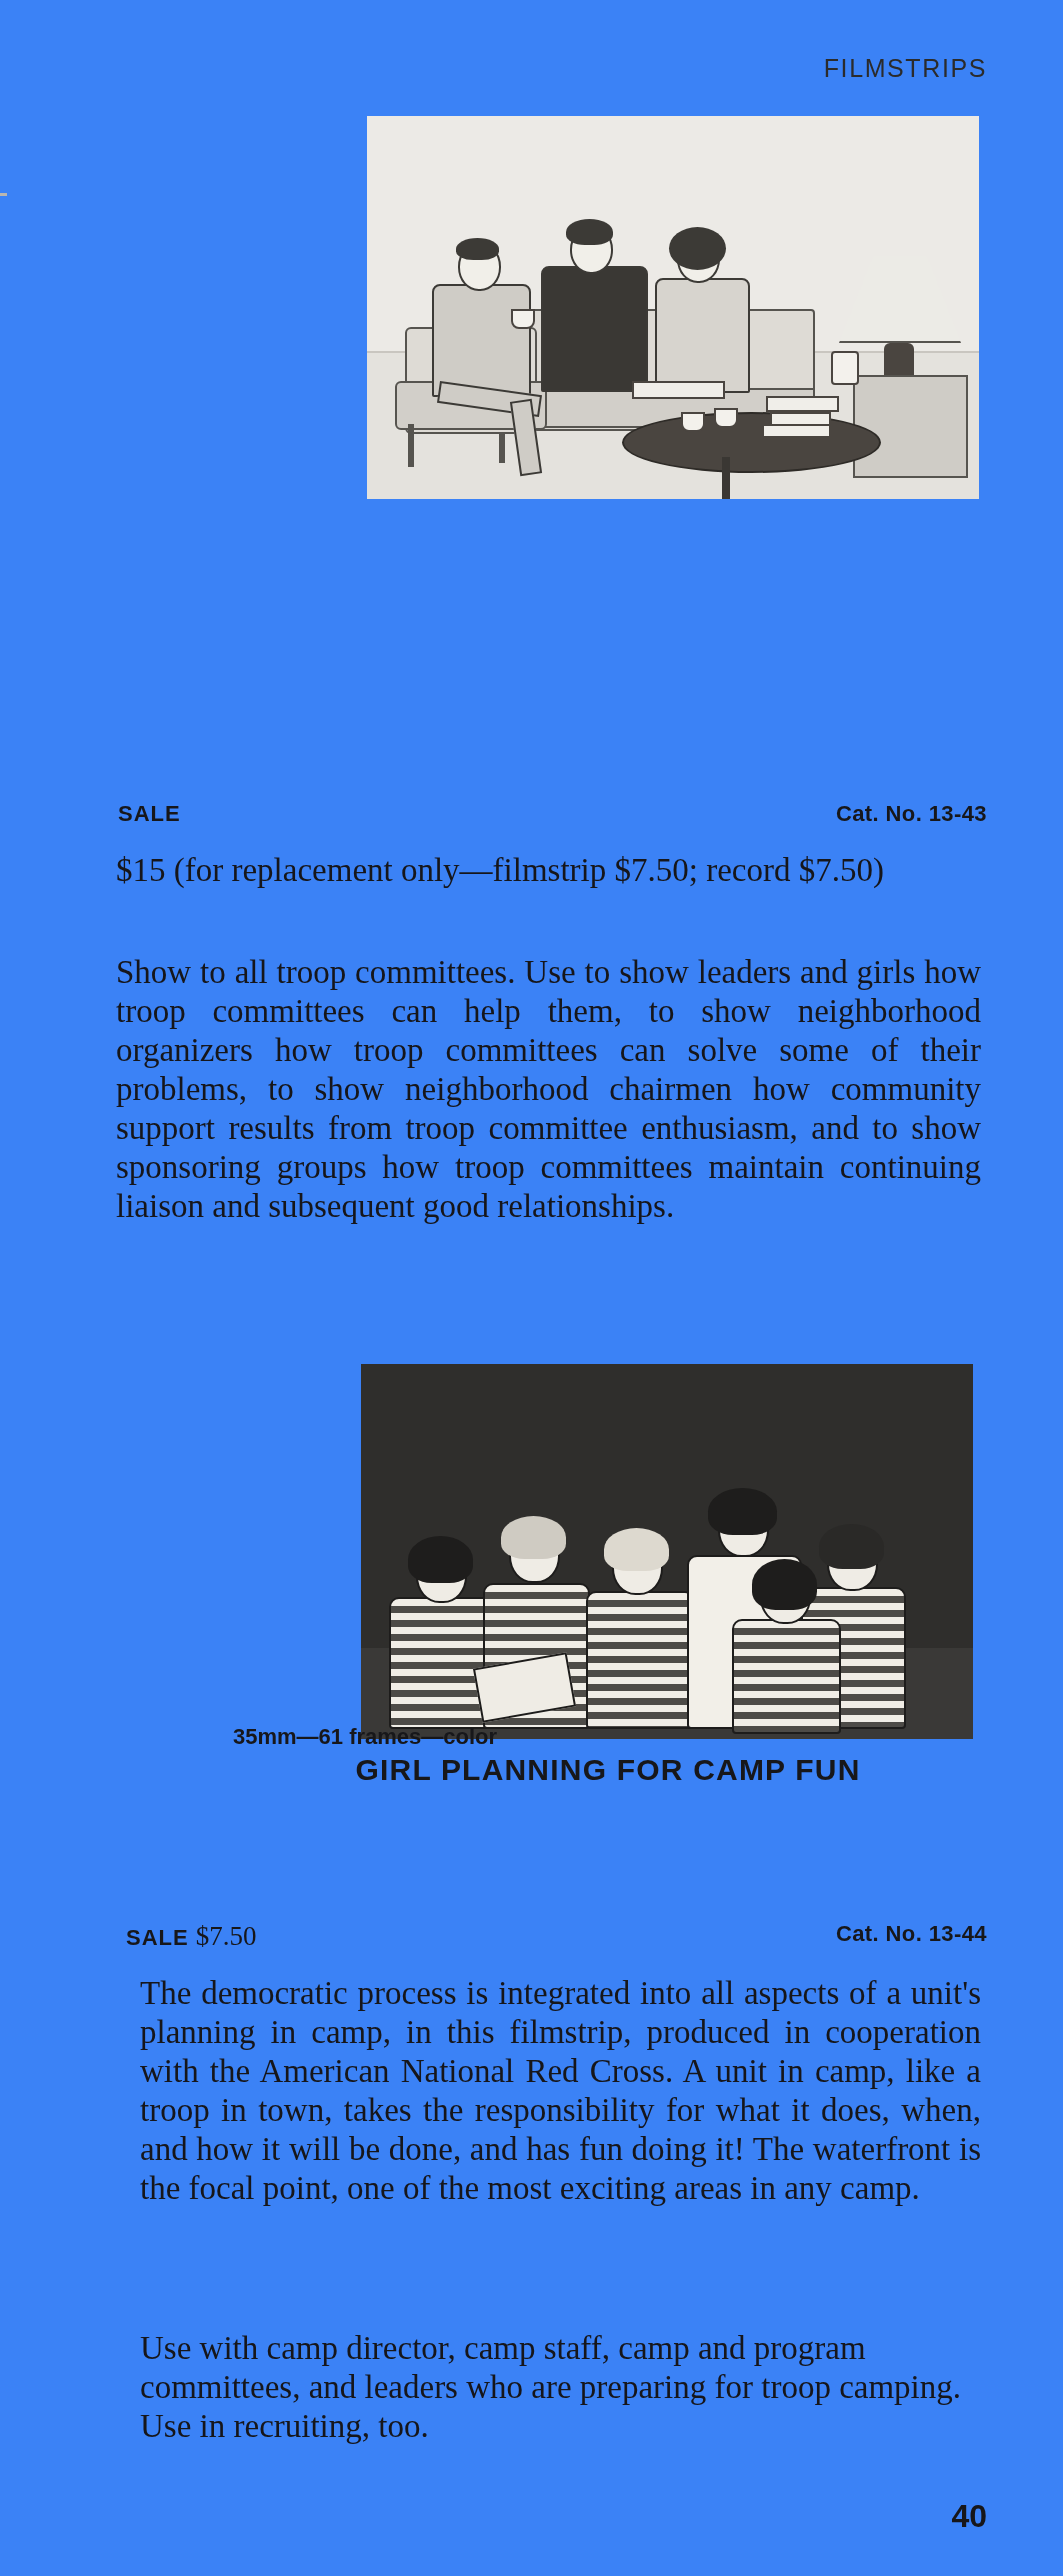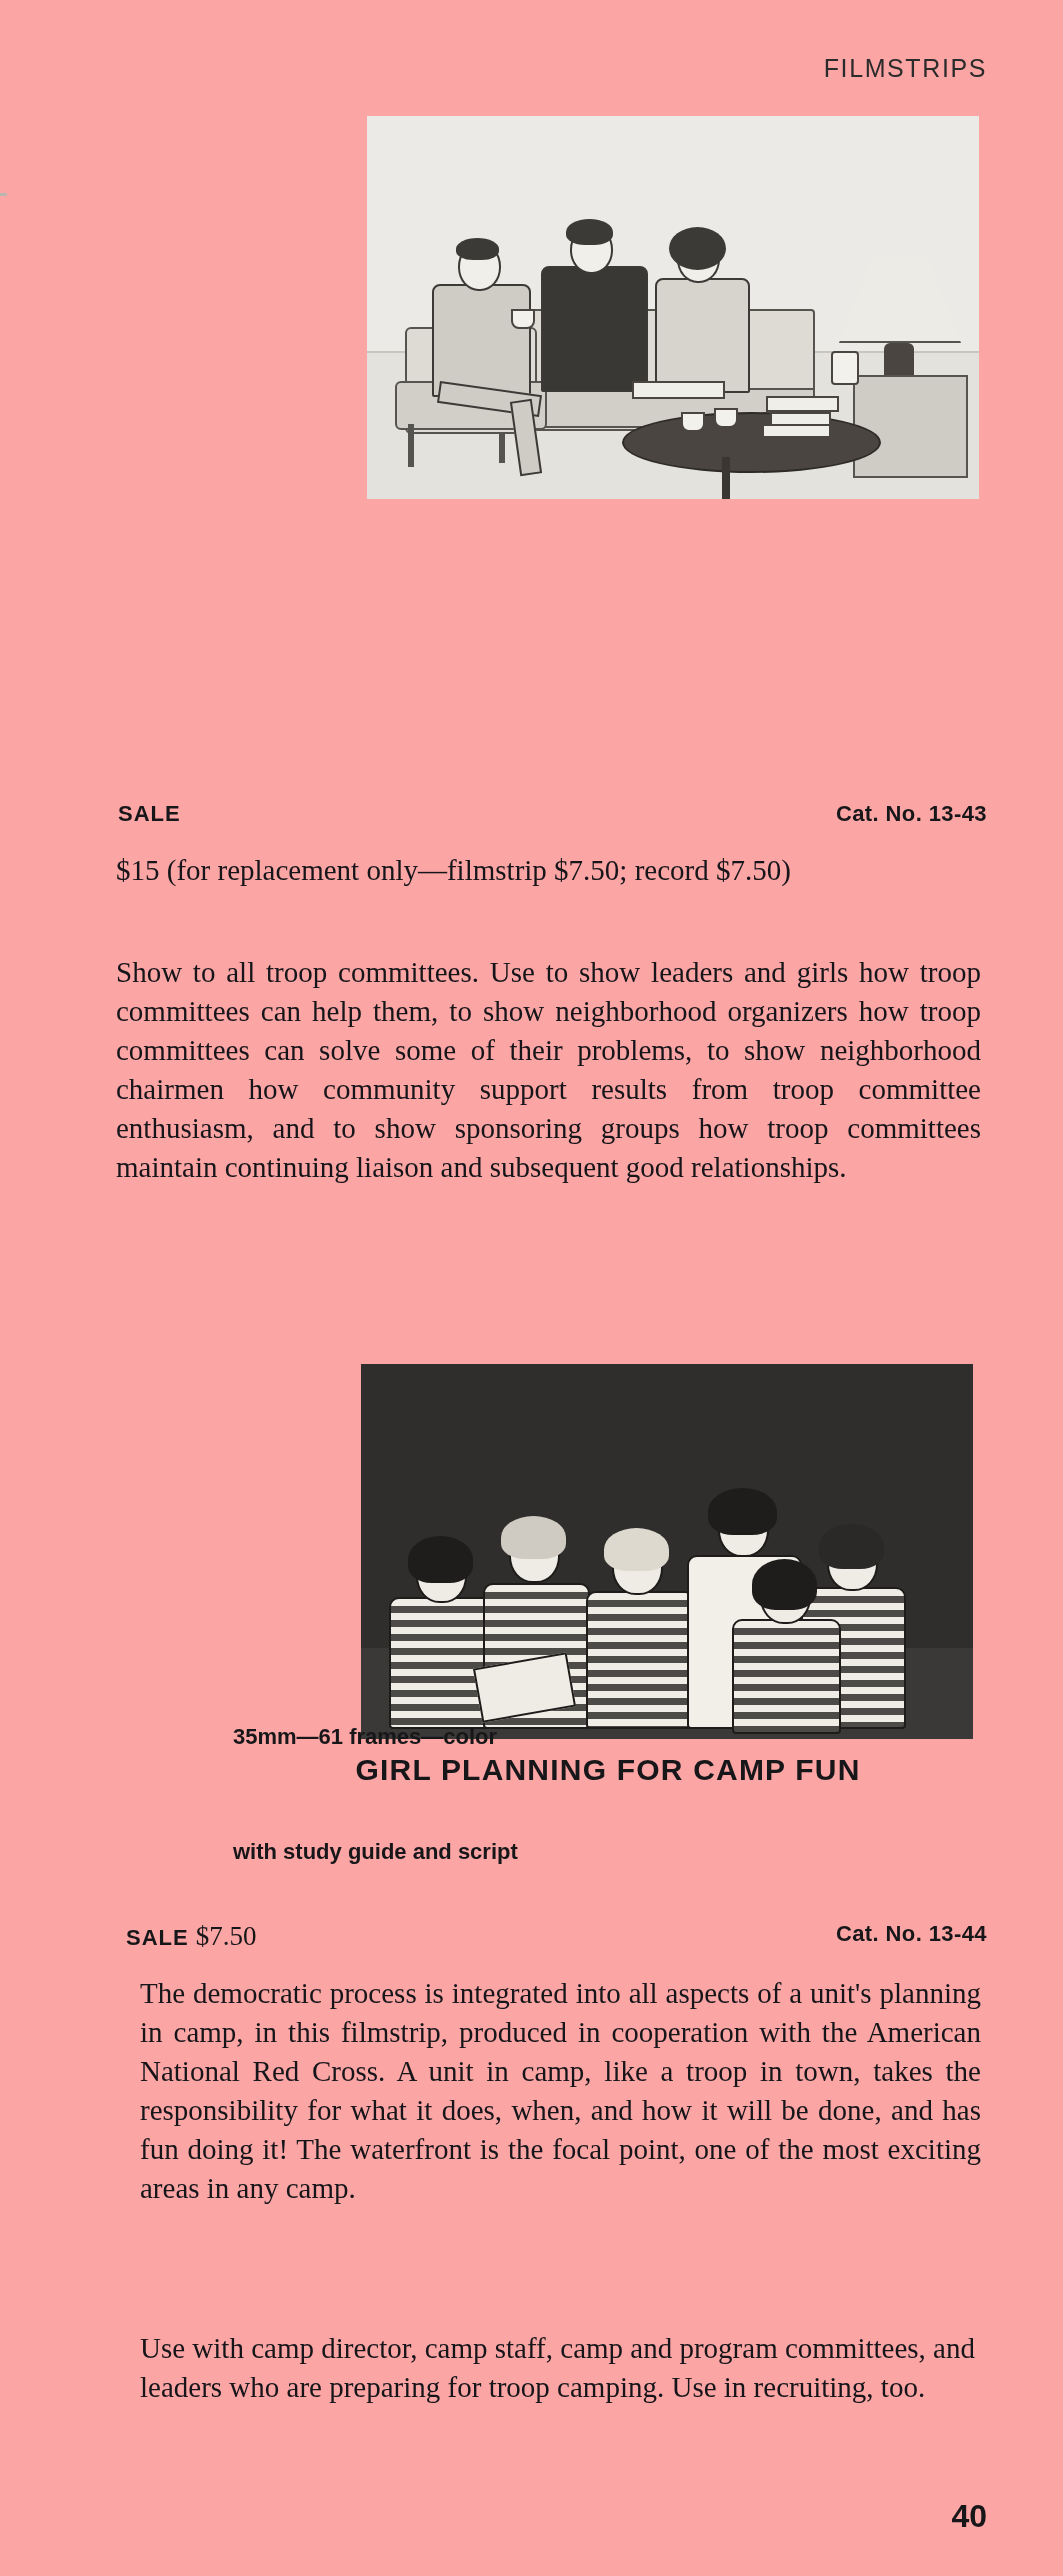--- a/index.html
+++ b/index.html
@@ -11,21 +11,21 @@
     height: 2576px;
     background: #f4f3f1;
     font-family: "Liberation Serif", serif;
     color: #1a1a1a;
     overflow: hidden;
   }
   .page {
     position: relative;
     width: 1064px;
     height: 2576px;
-    background: #fca5a5;
+    background: #3b82f6;
     box-sizing: border-box;
   }
   .running-head {
     position: absolute;
     top: 54px;
     right: 77px;
     font-family: "Liberation Sans", sans-serif;
     font-size: 25px;
     letter-spacing: 1.6px;
     color: #2b2b2b;
@@ -297,21 +297,21 @@
     position: absolute;
     font-family: "Liberation Sans", sans-serif;
     font-weight: bold;
     font-size: 22px;
     letter-spacing: 0.4px;
     color: #17171a;
   }
   .body-text {
     position: absolute;
     font-family: "Liberation Serif", serif;
-    font-size: 29px;
+    font-size: 33px;
     line-height: 39px;
     color: #16161a;
     text-align: justify;
   }
   .body-text.nojust { text-align: left; }
   .price-inline {
     font-family: "Liberation Serif", serif;
     font-weight: normal;
     font-size: 27px;
     letter-spacing: 0;
@@ -439,21 +439,20 @@
       <div class="gbody" style="left:371px; top:255px; width:105px; height:111px;"></div>
       <div class="gh" style="left:399px; top:203px;"></div>
       <div class="ghair" style="left:391px; top:195px; width:65px; height:51px;"></div>
     </div>
 
     <div class="book" style="left:116px; top:296px; width:91px; height:51px; background:#efece5; border-color:#1d1c1b; transform:rotate(-10deg);"></div>
   </div>
 
   <div class="cap-title-2" style="left:233px; top:1753px; width:750px;">GIRL PLANNING FOR CAMP FUN</div>
   <div class="cap-sub-2" style="left:233px; top:1720px; width:691px;">35mm—61 frames—color</div>
-  <div class="cap-sub-2" style="left:233px; top:1835px; width:691px;">with study guide and script</div>
 
   <div class="sale-row" style="left:126px; top:1921px;"><span>SALE</span> <span class="price-inline">$7.50</span></div>
   <div class="cat-no" style="right:77px; top:1921px;">Cat. No. 13-44</div>
 
   <div class="body-text" style="left:140px; top:1974px; width:841px;">The democratic process is integrated into all aspects of a unit's planning in camp, in this filmstrip, produced in cooperation with the American National Red Cross. A unit in camp, like a troop in town, takes the responsibility for what it does, when, and how it will be done, and has fun doing it! The waterfront is the focal point, one of the most exciting areas in any camp.</div>
 
   <div class="body-text nojust" style="left:140px; top:2329px; width:841px;">Use with camp director, camp staff, camp and program committees, and leaders who are preparing for troop camping. Use in recruiting, too.</div>
 
   <div class="page-no">40</div>
 

